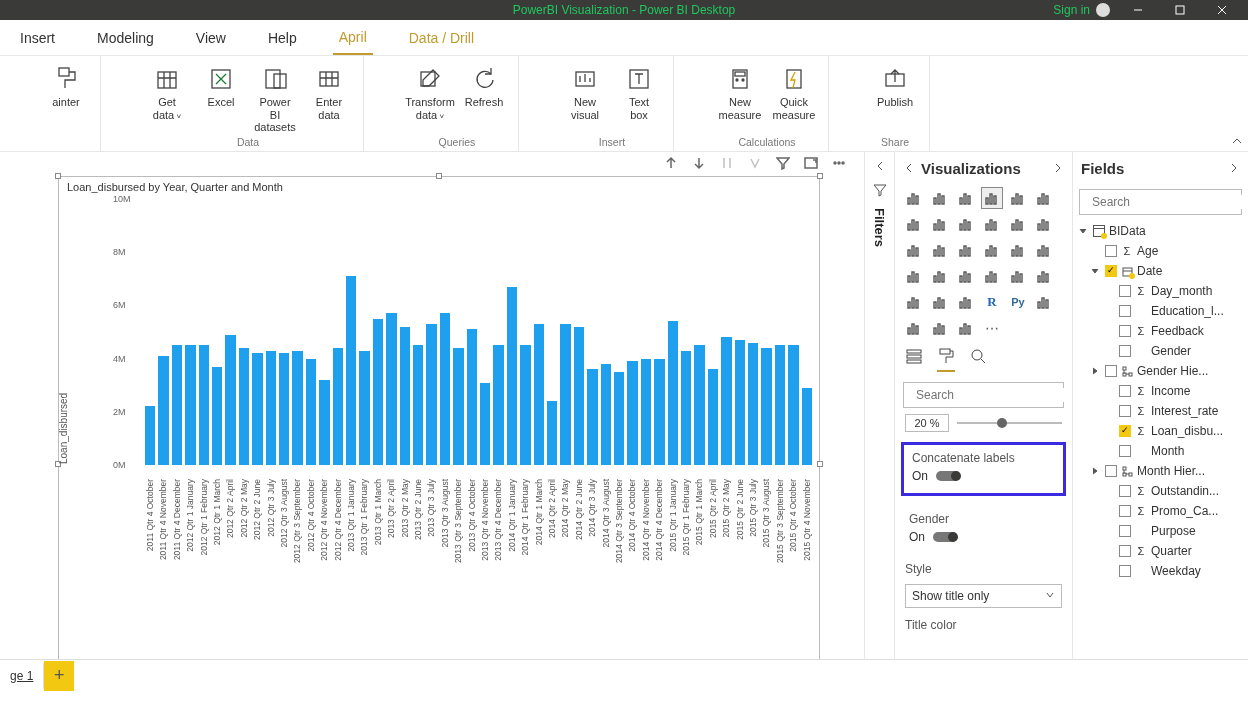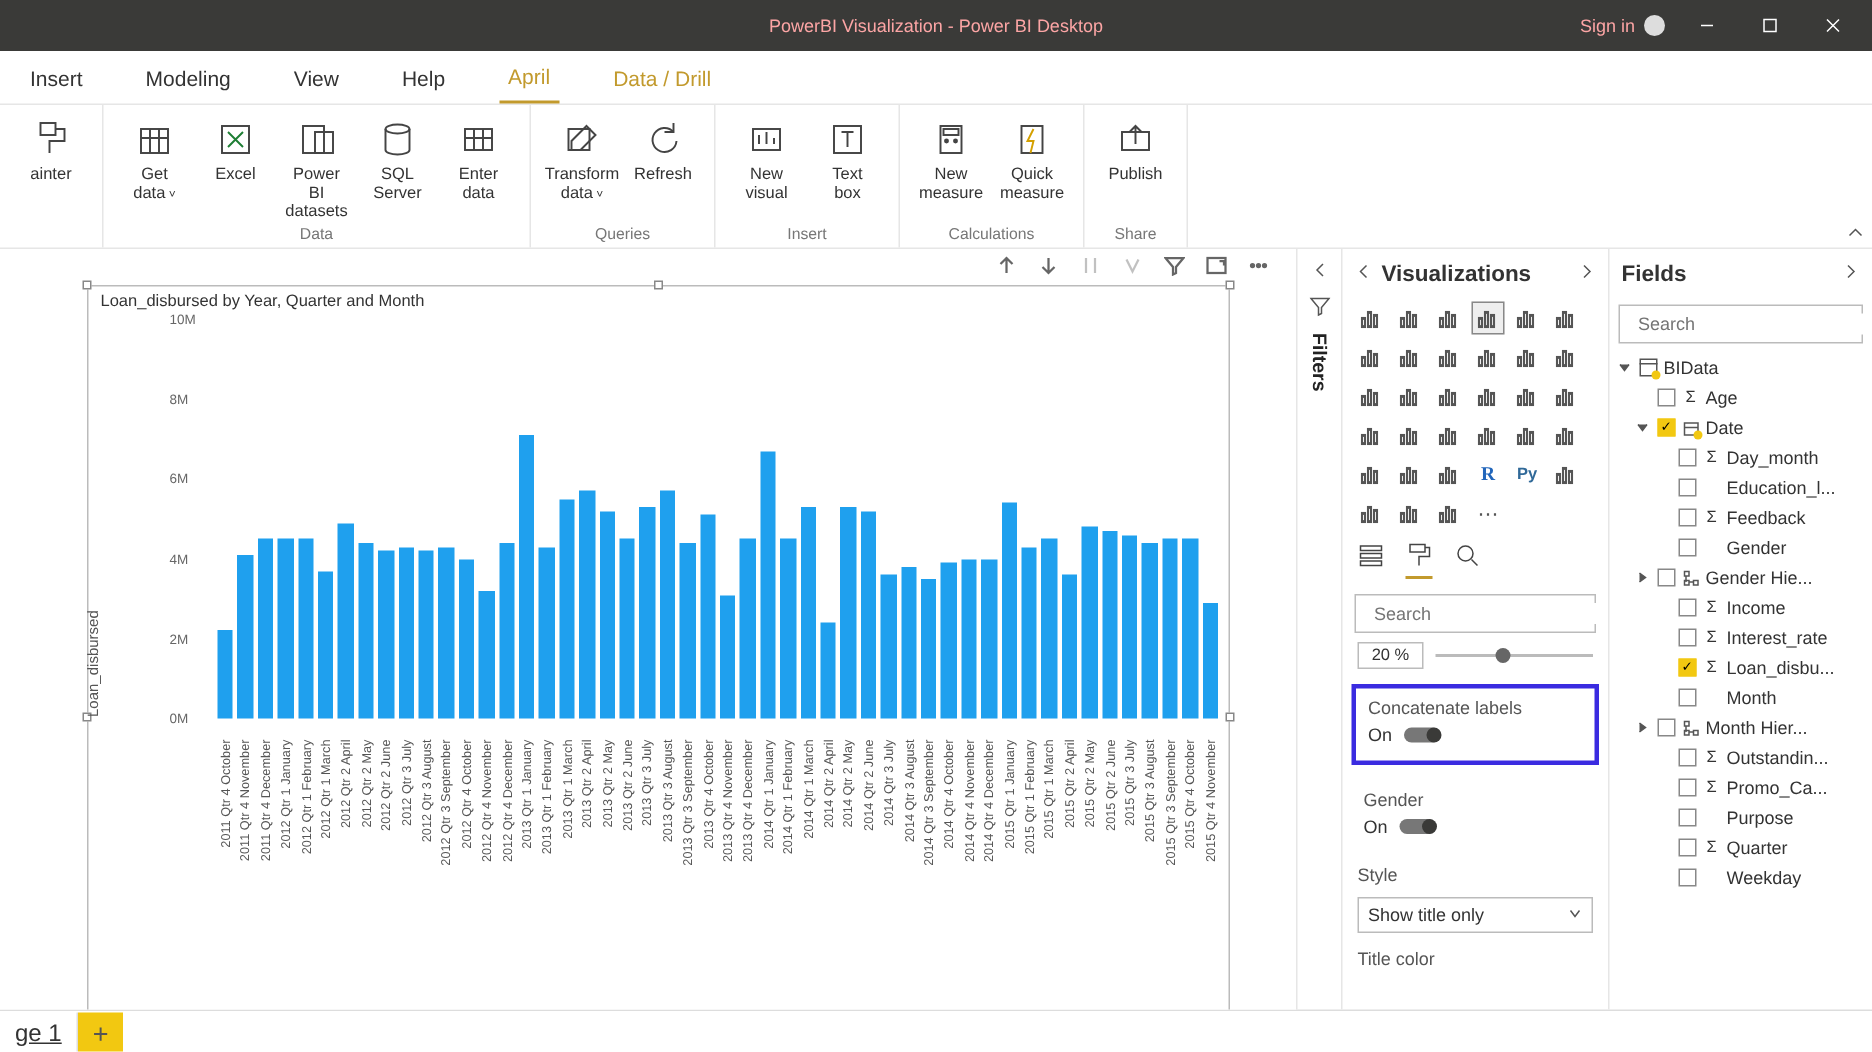--- a/index.html
+++ b/index.html
@@ -1,31 +1,31 @@
 <!DOCTYPE html>
 <html><head>
 <meta charset="utf-8">
 <style>
 * { margin: 0; padding: 0; box-sizing: border-box; font-family: "Segoe UI", Arial, sans-serif; }
 body { width: 1248px; height: 701px; overflow: hidden; background: #fff; font-size: 12px; color: #333; }
-.titlebar { background: #3a3a38; height: 34px; display: flex; align-items: center; color: #fca5a5; position: relative; }
+.titlebar { background: #3a3a38; height: 20px; display: flex; align-items: center; color: #22c55e; position: relative; }
 .titlebar-title { position: absolute; left: 50%; transform: translateX(-50%); font-size: 12px; }
 .titlebar-right { margin-left: auto; display: flex; align-items: center; gap: 14px; padding-right: 12px; }
 .titlebar-signin { display: flex; align-items: center; gap: 6px; font-size: 12px; }
 .avatar-circle { width: 14px; height: 14px; border-radius: 50%; background: #ddd; }
 .win-btn { width: 28px; height: 28px; display: flex; align-items: center; justify-content: center; cursor: pointer; }
 .win-btn svg { width: 10px; height: 10px; stroke: #fff; fill: none; }
 
 .menubar { height: 36px; display: flex; align-items: center; border-bottom: 1px solid #e6e6e6; padding-left: 14px; gap: 30px; font-size: 14px; }
 .menubar .menu-item { padding: 8px 6px; cursor: pointer; }
 .menubar .menu-item.active { color: #c29a2d; border-bottom: 2px solid #c29a2d; }
 .menubar .menu-item.highlight { color: #c29a2d; }
 
 .ribbon { height: 96px; display: flex; border-bottom: 1px solid #e6e6e6; position: relative; }
-.ribbon-group { display: flex; flex-direction: column; align-items: center; border-right: 1px solid #e6e6e6; padding: 4px 10px 2px; }
+.ribbon-group { display: flex; flex-direction: column; align-items: center; border-right: 1px solid #e6e6e6; padding: 4px 10px 2px; margin-left: 32px; }
 .ribbon-group-items { display: flex; gap: 6px; flex: 1; }
 .ribbon-btn { display: flex; flex-direction: column; align-items: center; justify-content: flex-start; width: 48px; padding-top: 4px; cursor: pointer; }
 .ribbon-btn .icon-box { width: 30px; height: 30px; display: flex; align-items: center; justify-content: center; }
 .ribbon-btn .icon-box svg { width: 26px; height: 26px; stroke: #444; fill: none; stroke-width: 1.3; }
 .ribbon-btn .lbl { font-size: 11px; text-align: center; line-height: 1.15; margin-top: 2px; }
 .ribbon-group-label { font-size: 10.5px; color: #777; padding: 1px 0; }
 .ribbon-collapse { position: absolute; right: 6px; bottom: 2px; font-size: 12px; cursor: pointer; }
 
 .workarea { display: flex; height: 507px; }
 .canvas { flex: 1; position: relative; background: #fff; overflow: hidden; }
@@ -101,21 +101,21 @@
 .tree-row .lbl { overflow: hidden; text-overflow: ellipsis; }
 .lvl1 { padding-left: 2px; font-weight: 400; }
 .lvl2 { padding-left: 14px; }
 .lvl3 { padding-left: 28px; }
 .tbl-ico { width: 14px; height: 12px; position: relative; display: inline-block; }
 .tbl-ico::before { content: ""; position: absolute; inset: 0; border: 1px solid #555; }
 .tbl-ico::after { content: ""; position: absolute; left: 0; right: 0; top: 3px; border-top: 1px solid #555; }
 .badge-dot { width: 6px; height: 6px; border-radius: 50%; background: #f2c811; position: absolute; right: -2px; bottom: -2px; }
 
 .pagestrip { height: 32px; border-top: 1px solid #ddd; display: flex; align-items: center; }
-.page-tab { padding: 6px 10px; font-size: 16px; border-right: 1px solid #ddd; text-decoration: underline; }
+.page-tab { padding: 6px 10px; font-size: 12px; border-right: 1px solid #ddd; text-decoration: underline; }
 .add-page { width: 30px; height: 30px; background: #f2c811; display: flex; align-items: center; justify-content: center; font-size: 18px; color: #555; cursor: pointer; }
 </style>
 </head>
 <body>
 
 <div class="titlebar">
   <div class="titlebar-title">PowerBI Visualization - Power BI Desktop</div>
   <div class="titlebar-right">
     <div class="titlebar-signin">
       <span>Sign in</span>
@@ -184,29 +184,20 @@
           <div class="lbl">Excel</div>
         </div>
         <div class="ribbon-btn">
           <div class="icon-box">
             <svg viewBox="0 0 26 26">
               <rect x="4" y="4" width="14" height="18"></rect>
               <rect x="12" y="8" width="12" height="14"></rect>
             </svg>
           </div>
           <div class="lbl">Power<br>BI datasets</div>
-        </div>
-        <div class="ribbon-btn">
-          <div class="icon-box">
-            <svg viewBox="0 0 26 26">
-              <ellipse cx="13" cy="6" rx="8" ry="3"></ellipse>
-              <path d="M5 6 V20 A8 3 0 0 0 21 20 V6"></path>
-            </svg>
-          </div>
-          <div class="lbl">SQL<br>Server</div>
         </div>
         <div class="ribbon-btn">
           <div class="icon-box">
             <svg viewBox="0 0 26 26">
               <rect x="4" y="6" width="18" height="14"></rect>
               <path d="M4 12 H22 M10 6 V20 M16 6 V20"></path>
             </svg>
           </div>
           <div class="lbl">Enter<br>data</div>
         </div>

